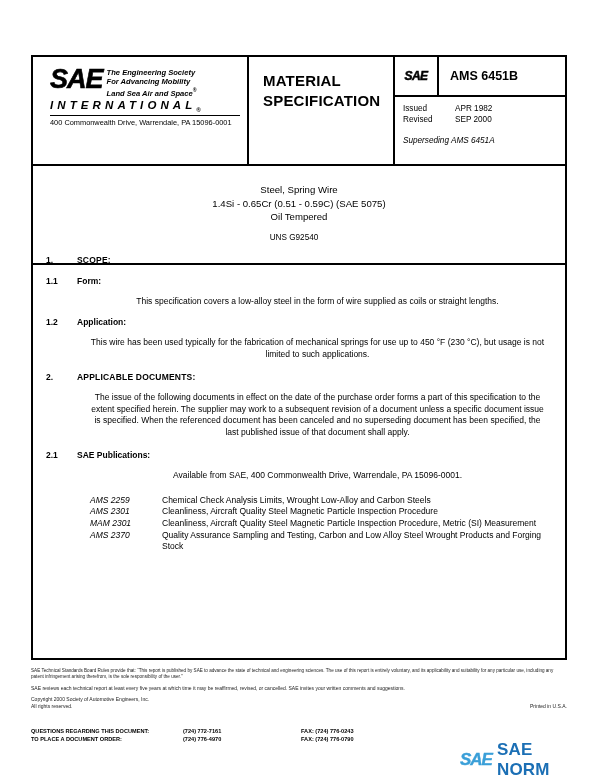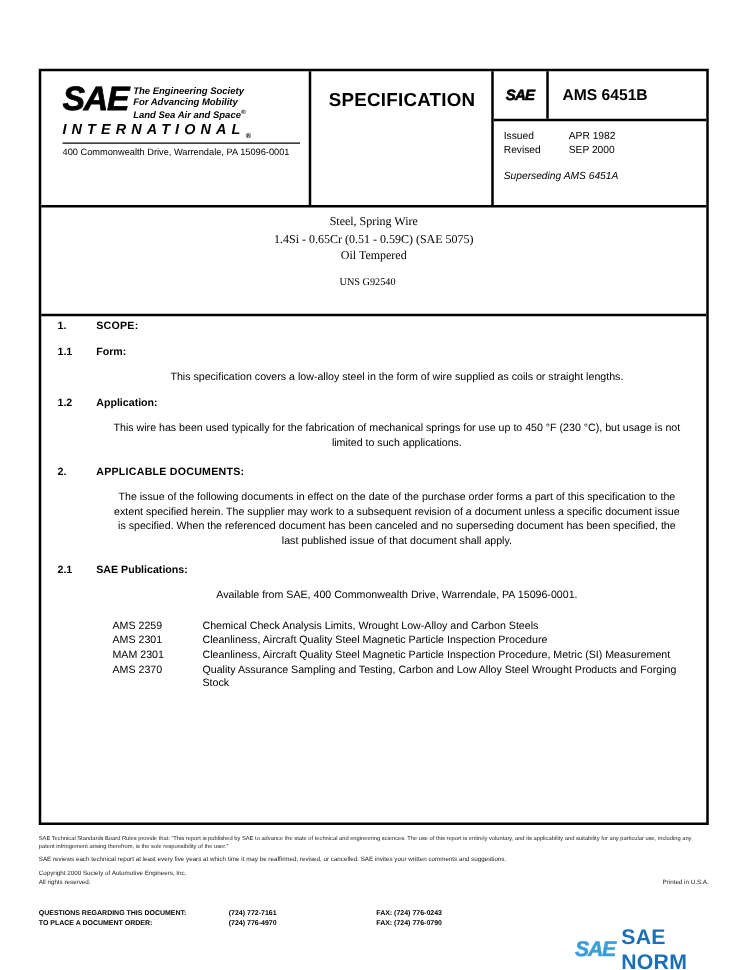--- a/index.html
+++ b/index.html
@@ -153,27 +153,26 @@
   .superseding {
     padding: 11px 0 0 8px;
     font-size: 8.2px;
     font-style: italic;
   }
 
   
   .titleblock {
     position: absolute;
     left: 0;
-    top: 101px;
+    top: 113px;
     width: 100%;
     height: 95px;
     border-bottom: 2px solid #000;
     box-sizing: border-box;
     padding-top: 13px;
-    font-family: Liberation Serif, serif;
   }
   .title-line {
     text-align: center;
     font-size: 9.6px;
     line-height: 13.5px;
   }
   .uns {
     text-align: center;
     font-size: 8.2px;
     padding-right: 10px;
@@ -214,20 +213,21 @@
     margin-left: 44px;
     margin-top: 13px;
   }
   .refrow {
     display: flex;
     line-height: 11.6px;
   }
   .ref-id {
     width: 72px;
     flex-shrink: 0;
+    font-style: italic;
   }
   .ref-txt { flex: 1; }
 
   
   .footnotes {
     position: absolute;
     left: 31px;
     top: 668px;
     width: 536px;
     font-size: 4.6px;
@@ -308,20 +308,21 @@
             <div>For Advancing Mobility</div>
             <div><span>Land Sea Air and Space</span><span class="reg">®</span></div>
           </div>
         </div>
         <div class="intl"><span>INTERNATIONAL</span><span class="reg2">®</span></div>
         <div class="hdr-rule"></div>
         <div class="addr">400 Commonwealth Drive, Warrendale, PA 15096-0001</div>
       </div>
 
       <div class="hdr-mid">
+        <div>MATERIAL</div>
         <div>SPECIFICATION</div>
       </div>
 
       <div class="hdr-right">
         <div class="hr-top">
           <div class="hr-badge">
             <span class="badge-txt">SAE</span>
           </div>
           <div class="hr-docid">AMS 6451B</div>
         </div>

